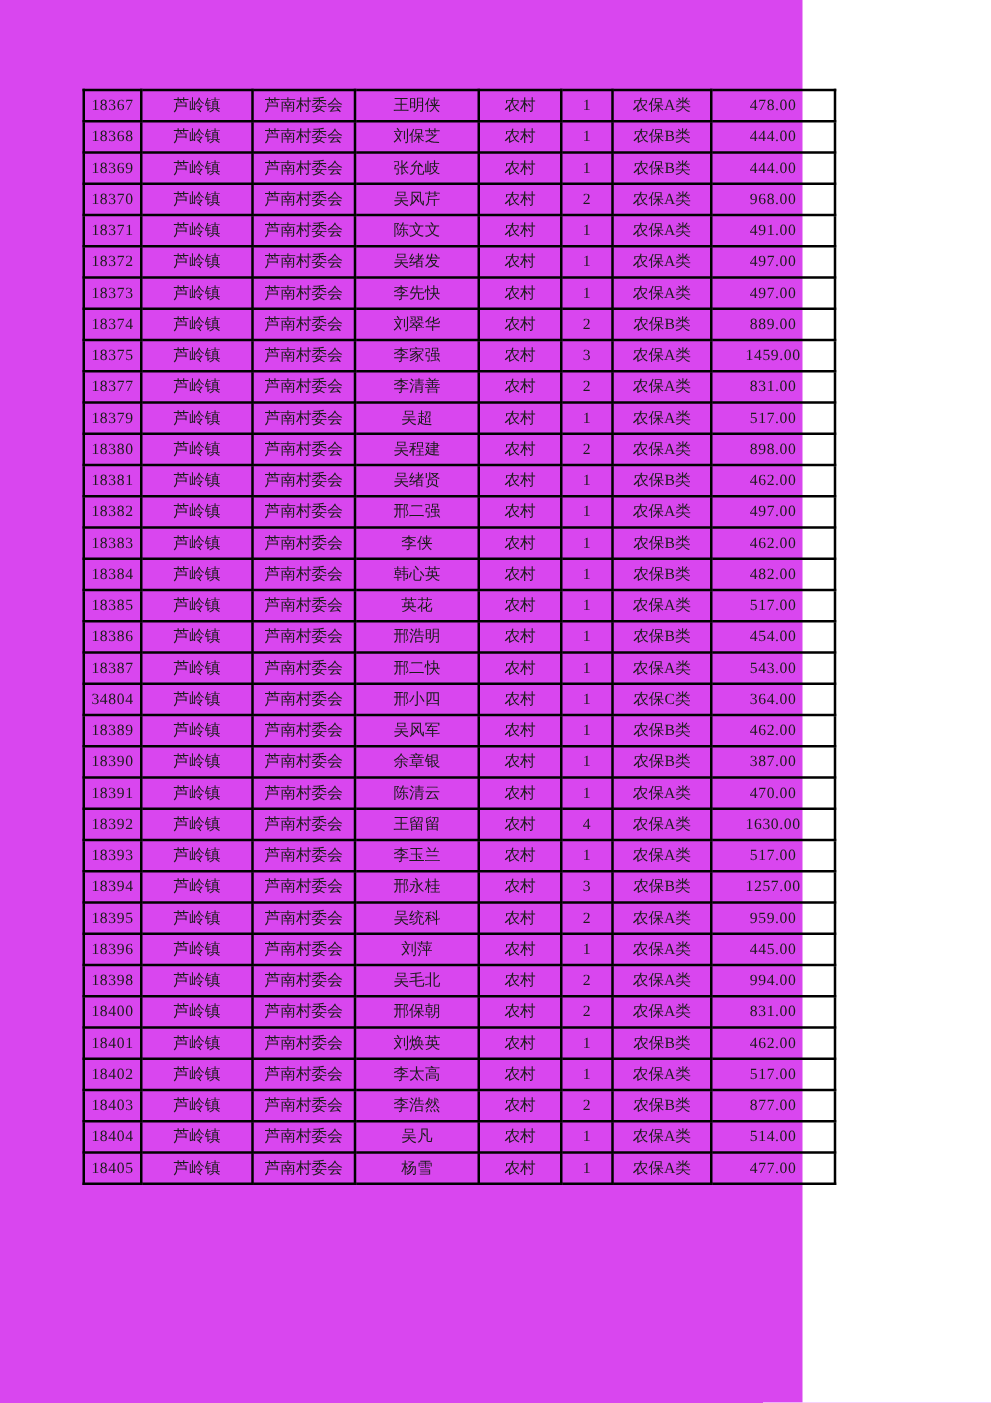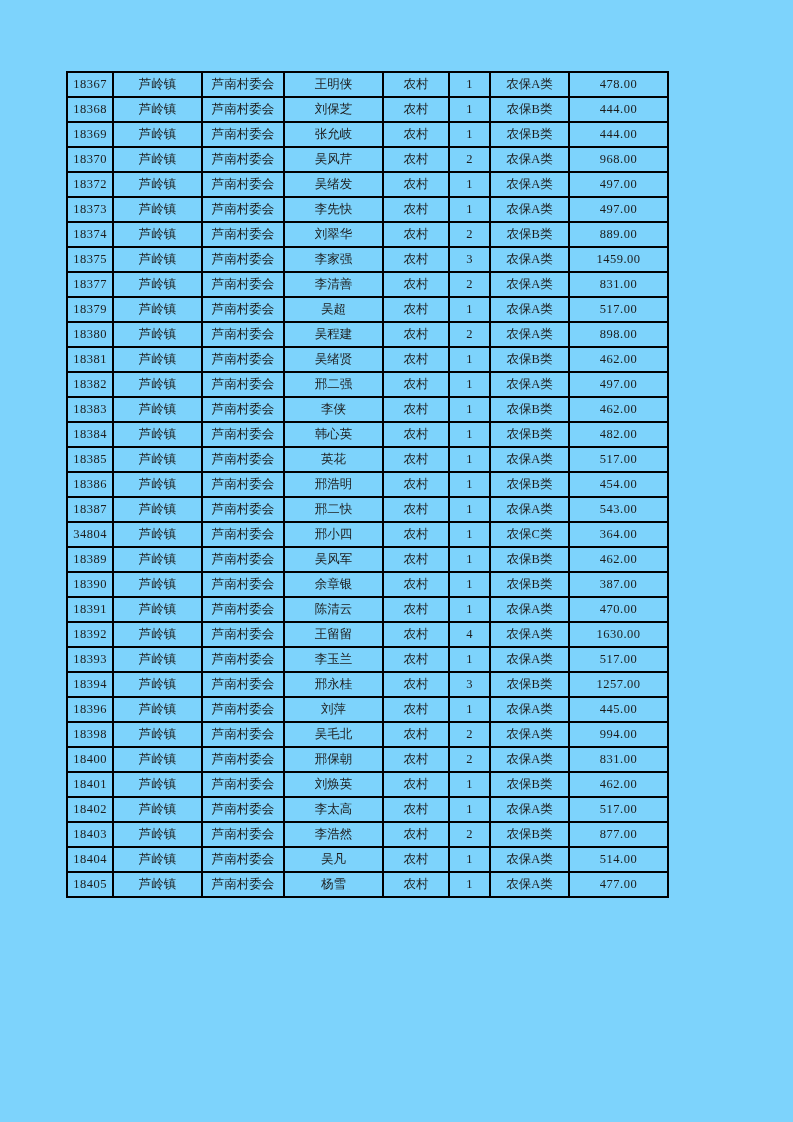--- a/index.html
+++ b/index.html
@@ -9,23 +9,23 @@
   }
   body {
     width: 793px;
     height: 1122px;
     position: relative;
     font-family: "Liberation Serif", "DejaVu Serif", serif;
   }
   .page {
     position: absolute;
     left: 0; top: 0;
-    width: 793px;
+    width: 642px;
     height: 1122px;
-    background: #7dd3fc;
+    background: #d946ef;
   }
   table.roster {
     position: absolute;
     left: 66px;
     top: 71px;
     border-collapse: collapse;
     table-layout: fixed;
     width: 601px;
   }
   table.roster td {
@@ -94,20 +94,30 @@
     <td class="num">18370</td>
     <td>芦岭镇</td>
     <td>芦南村委会</td>
     <td>吴风芹</td>
     <td>农村</td>
     <td class="num">2</td>
     <td>农保A类</td>
     <td class="num">968.00</td>
   </tr>
         <tr>
+    <td class="num">18371</td>
+    <td>芦岭镇</td>
+    <td>芦南村委会</td>
+    <td>陈文文</td>
+    <td>农村</td>
+    <td class="num">1</td>
+    <td>农保A类</td>
+    <td class="num">491.00</td>
+  </tr>
+        <tr>
     <td class="num">18372</td>
     <td>芦岭镇</td>
     <td>芦南村委会</td>
     <td>吴绪发</td>
     <td>农村</td>
     <td class="num">1</td>
     <td>农保A类</td>
     <td class="num">497.00</td>
   </tr>
         <tr>
@@ -302,20 +312,30 @@
   </tr>
         <tr>
     <td class="num">18394</td>
     <td>芦岭镇</td>
     <td>芦南村委会</td>
     <td>邢永桂</td>
     <td>农村</td>
     <td class="num">3</td>
     <td>农保B类</td>
     <td class="num">1257.00</td>
+  </tr>
+        <tr>
+    <td class="num">18395</td>
+    <td>芦岭镇</td>
+    <td>芦南村委会</td>
+    <td>吴统科</td>
+    <td>农村</td>
+    <td class="num">2</td>
+    <td>农保A类</td>
+    <td class="num">959.00</td>
   </tr>
         <tr>
     <td class="num">18396</td>
     <td>芦岭镇</td>
     <td>芦南村委会</td>
     <td>刘萍</td>
     <td>农村</td>
     <td class="num">1</td>
     <td>农保A类</td>
     <td class="num">445.00</td>

